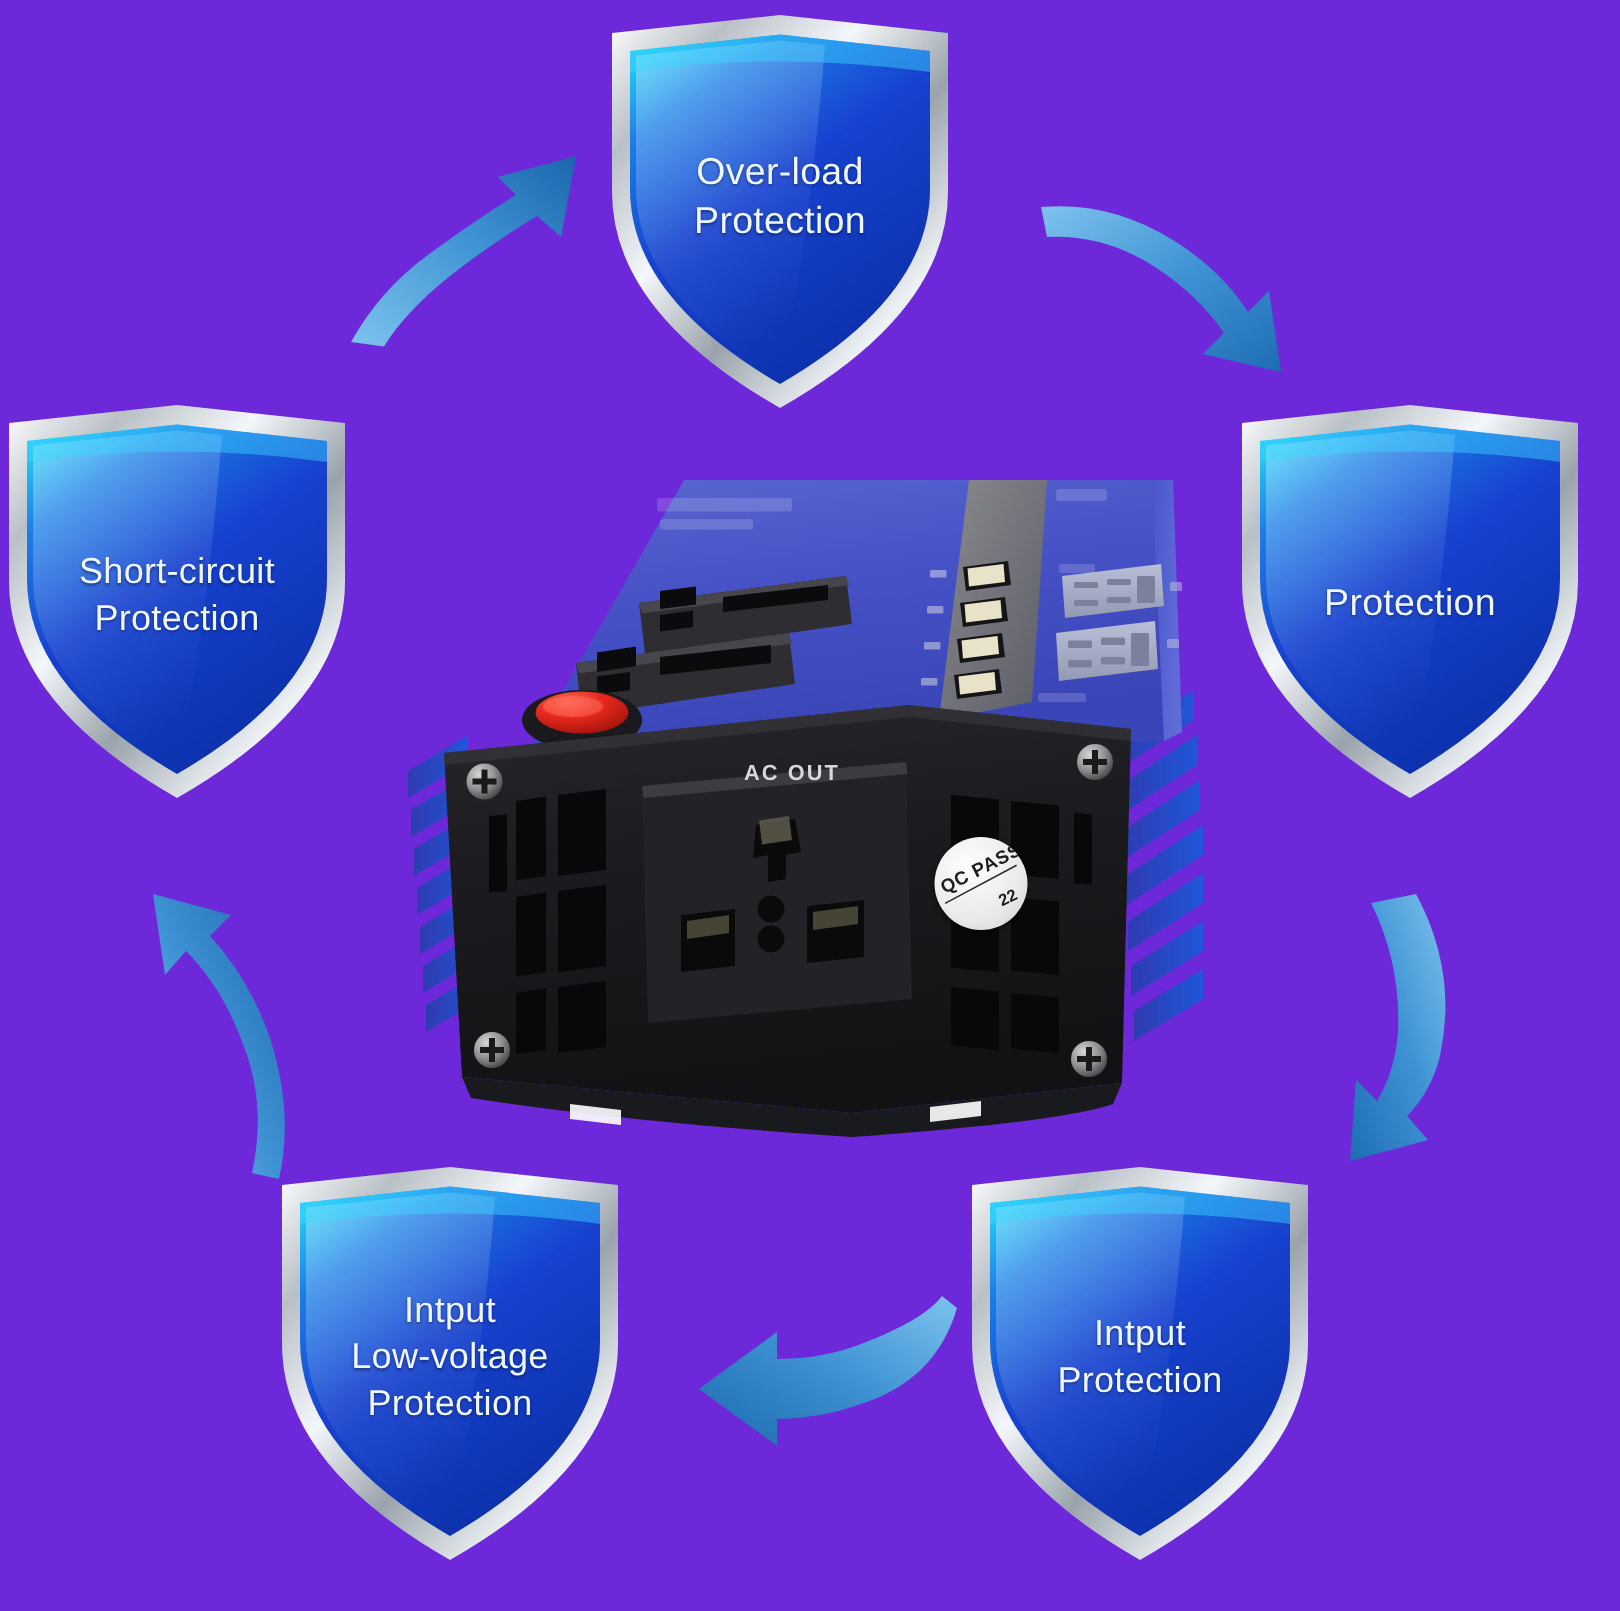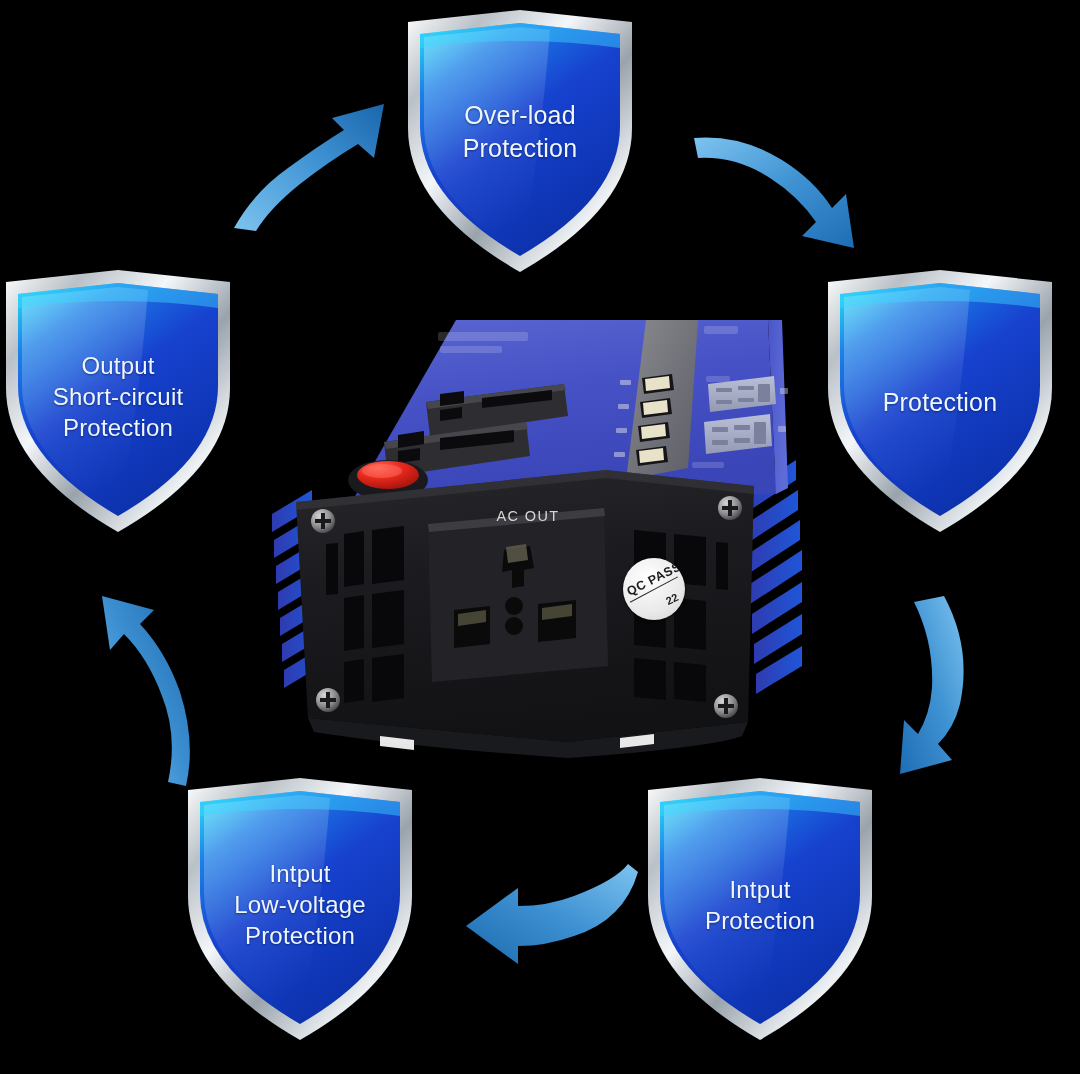--- a/index.html
+++ b/index.html
@@ -7,21 +7,21 @@
     width: 1080px;
     height: 1074px;
     background: #ffffff;
     font-family: "Liberation Sans", sans-serif;
     overflow: hidden;
   }
   #stage {
     position: relative;
     width: 1080px;
     height: 1074px;
-    background: #000000;
+    background: #6d28d9;
   }
 
   
   .shield {
     position: absolute;
     width: 240px;
     height: 268px;
   }
   .shield svg { display: block; width: 100%; height: 100%; overflow: visible; }
   .shield-text {
@@ -79,20 +79,21 @@
     position: absolute;
     left: 185px;
     top: 190px;
     width: 150px;
     text-align: center;
     color: #d8d8d8;
     font-size: 14.5px;
     letter-spacing: 1.4px;
     font-family: "Liberation Sans", sans-serif;
     pointer-events: none;
+    font-weight: bold;
   }
   .qc-sticker {
     position: absolute;
     left: 355px;
     top: 240px;
     width: 62px;
     height: 62px;
     border-radius: 50%;
     background: radial-gradient(circle at 38% 32%, #ffffff 0%, #e9e9e9 62%, #cfcfcf 100%);
     box-shadow: 0 1px 3px rgba(0,0,0,0.65);
@@ -169,21 +170,20 @@
   </div>
 
   <div class="shield" id="shield-shortcircuit">
     <svg viewBox="0 0 240 268">
       <path d="M8 14 L120 2 L232 14 L232 120 Q232 200 120 264 Q8 200 8 120 Z" fill="url(#silv1)"></path>
       <path d="M20 26 L120 15 L220 26 L220 118 Q220 190 120 248 Q20 190 20 118 Z" fill="url(#blu1)"></path>
       <path d="M24 29 L120 19 L150 22 Q140 150 120 244 Q24 188 24 117 Z" fill="url(#gloss1)"></path>
       <path d="M20 26 L120 15 L220 26 L220 40 Q120 26 20 40 Z" fill="#3fd8ff" opacity="0.45"></path>
     </svg>
     <div class="shield-text small">
-      <span class="ln">Output</span>
       <span class="ln">Short-circuit</span>
       <span class="ln">Protection</span>
     </div>
   </div>
 
   <div class="shield" id="shield-overheat">
     <svg viewBox="0 0 240 268">
       <path d="M8 14 L120 2 L232 14 L232 120 Q232 200 120 264 Q8 200 8 120 Z" fill="url(#silv1)"></path>
       <path d="M20 26 L120 15 L220 26 L220 118 Q220 190 120 248 Q20 190 20 118 Z" fill="url(#blu1)"></path>
       <path d="M24 29 L120 19 L150 22 Q140 150 120 244 Q24 188 24 117 Z" fill="url(#gloss1)"></path>

